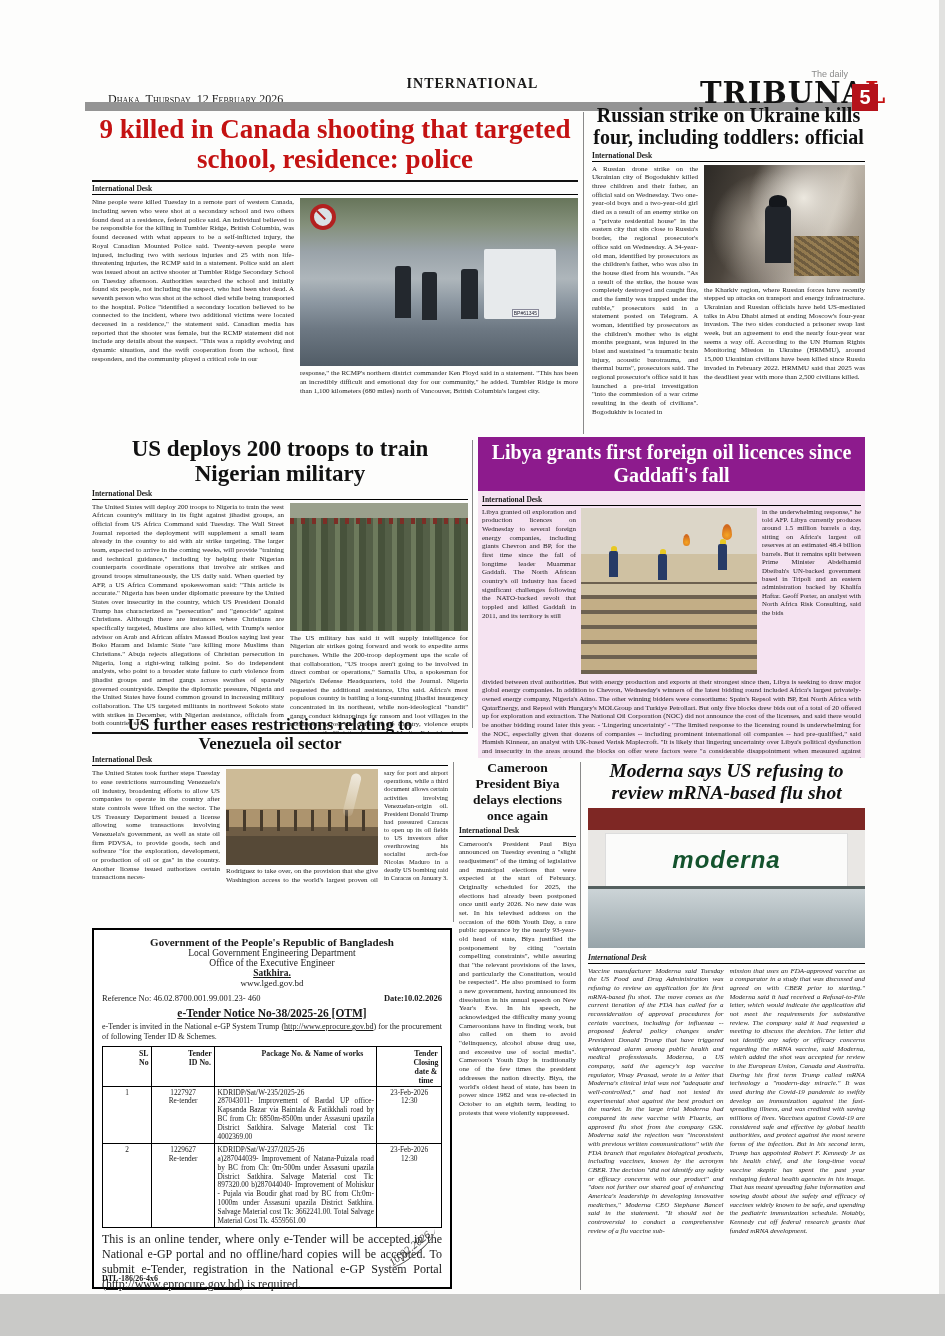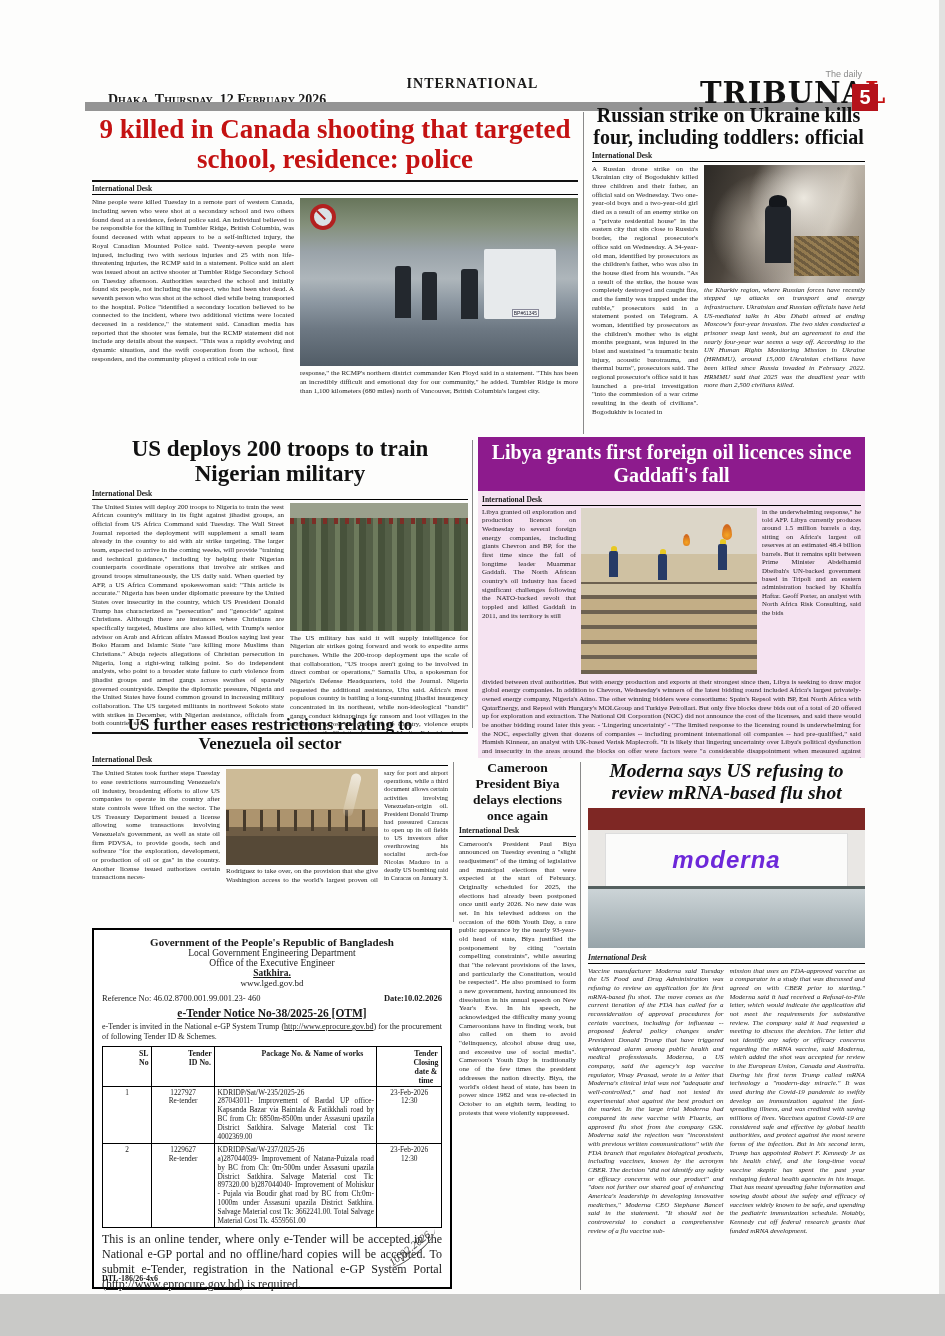--- a/index.html
+++ b/index.html
@@ -5,24 +5,24 @@
   html,body{margin:0;padding:0;}
   body{background:#ffffff;}
   .canvas{position:relative;width:945px;height:1336px;background:#fdfdfc;overflow:hidden;
           font-family:"Liberation Serif",serif;color:#1a1a1a;}
   .bottom-band{position:absolute;left:0;right:0;bottom:0;height:42px;background:#c9c9c7;}
   .edge-band{position:absolute;top:0;bottom:42px;right:0;width:6px;background:#e2e2e0;}
 
   
   .kicker{position:absolute;top:76px;left:0;width:945px;text-align:center;
           font-variant:small-caps;font-weight:bold;font-size:14px;letter-spacing:1px;}
-  .dateline{position:absolute;top:92px;left:88px;font-variant:small-caps;font-weight:bold;font-size:14px;padding-left:20px;}
+  .dateline{position:absolute;top:92px;left:88px;font-variant:small-caps;font-weight:normal;font-size:12px;padding-left:20px;}
   .mast-bar{position:absolute;top:102px;left:85px;width:780px;height:9px;background:#949494;}
   .mast-logo{position:absolute;top:70px;left:700px;width:180px;text-align:right;line-height:1;}
-  .mast-tag{font-family:"Liberation Sans",sans-serif;font-size:9px;color:#8a8a8a;display:block;margin-right:18px;}
+  .mast-tag{font-family:"Liberation Sans",sans-serif;font-size:9px;color:#8a8a8a;display:block;margin-right:32px;}
   .mast-title{font-family:"DejaVu Serif",serif;font-weight:900;font-size:29px;letter-spacing:1px;color:#111;}
   .mast-title .red{color:#c41212;}
   .page-badge{position:absolute;top:84px;left:852px;width:26px;height:27px;background:#b5121b;
               color:#fff;font-family:"Liberation Sans",sans-serif;font-weight:bold;font-size:20px;
               display:flex;align-items:center;justify-content:center;}
 
   
   .article{position:absolute;overflow:hidden;}
   .byline{font-size:7.5px;font-weight:bold;border-bottom:1px solid #000;padding:2px 0 1px;margin-bottom:3px;}
   .txt{font-size:7px;line-height:1.24;text-align:justify;overflow:hidden;}
@@ -64,38 +64,38 @@
   .ph-worker::before{content:"";position:absolute;top:-5px;left:1.5px;width:6px;height:5px;background:#e8c822;border-radius:50% 50% 10% 10%;}
   .photo-venezuela{background:linear-gradient(180deg,#cdbb97 0 42%,#ad946e 42% 60%,#6f5d45 60% 70%,#564937 70% 100%);}
   .ph-towers{position:absolute;left:0;right:0;top:42%;height:22%;
              background:repeating-linear-gradient(90deg,#463a2b 0 3px,rgba(0,0,0,0) 3px 17px);}
   .ph-smoke{position:absolute;right:14%;top:4%;width:10px;height:46%;
             background:linear-gradient(180deg,#efe9dd 0%,rgba(239,233,221,.1) 100%);transform:rotate(14deg);border-radius:6px;}
   .photo-moderna{background:#e9e7e4;}
   .ph-awning{position:absolute;top:0;left:0;right:0;height:16%;background:#7e2724;}
   .ph-sign-board{position:absolute;top:18%;left:6%;right:6%;height:38%;background:#fbfbfa;
                  display:flex;align-items:center;justify-content:center;border:1px solid #ddd;}
-  .ph-sign-board span{color:#6d28d9;font-family:"Liberation Sans",sans-serif;font-weight:bold;
+  .ph-sign-board span{color:#14532d;font-family:"Liberation Sans",sans-serif;font-weight:bold;
                       font-size:24px;letter-spacing:1px;}
   .ph-glass{position:absolute;bottom:0;left:0;right:0;height:42%;
             background:linear-gradient(180deg,#ccd4d7 0,#97a4a9 100%);
             border-top:3px solid #55605f;}
 
   
   #art-canada{left:92px;top:112px;width:486px;height:320px;}
   #art-canada .cols{margin-top:2px;}
   #art-canada .c1{width:202px;flex:none;}
   #art-canada .c2{flex:1;}
   #art-canada .photo{height:168px;margin-bottom:3px;}
 
   #vdiv1{left:583px;top:112px;height:322px;}
   #art-ukraine{left:592px;top:104px;width:273px;height:330px;}
   #art-ukraine h2{font-size:20px;line-height:1.12;}
   #art-ukraine .c1{width:106px;flex:none;}
-  #art-ukraine .c2{flex:1;font-style:italic;}
+  #art-ukraine .c2{flex:1;}
   #art-ukraine .photo{height:118px;margin-bottom:3px;}
 
   #art-nigeria{left:92px;top:436px;width:376px;height:296px;border-bottom:2px solid #111;}
   #art-nigeria h2{font-size:23px;line-height:1.1;}
   #art-nigeria .c1{width:192px;flex:none;}
   #art-nigeria .c2{flex:1;}
   #art-nigeria .photo{height:128px;margin-bottom:3px;}
 
   #vdiv2{left:472px;top:440px;height:288px;}
 

